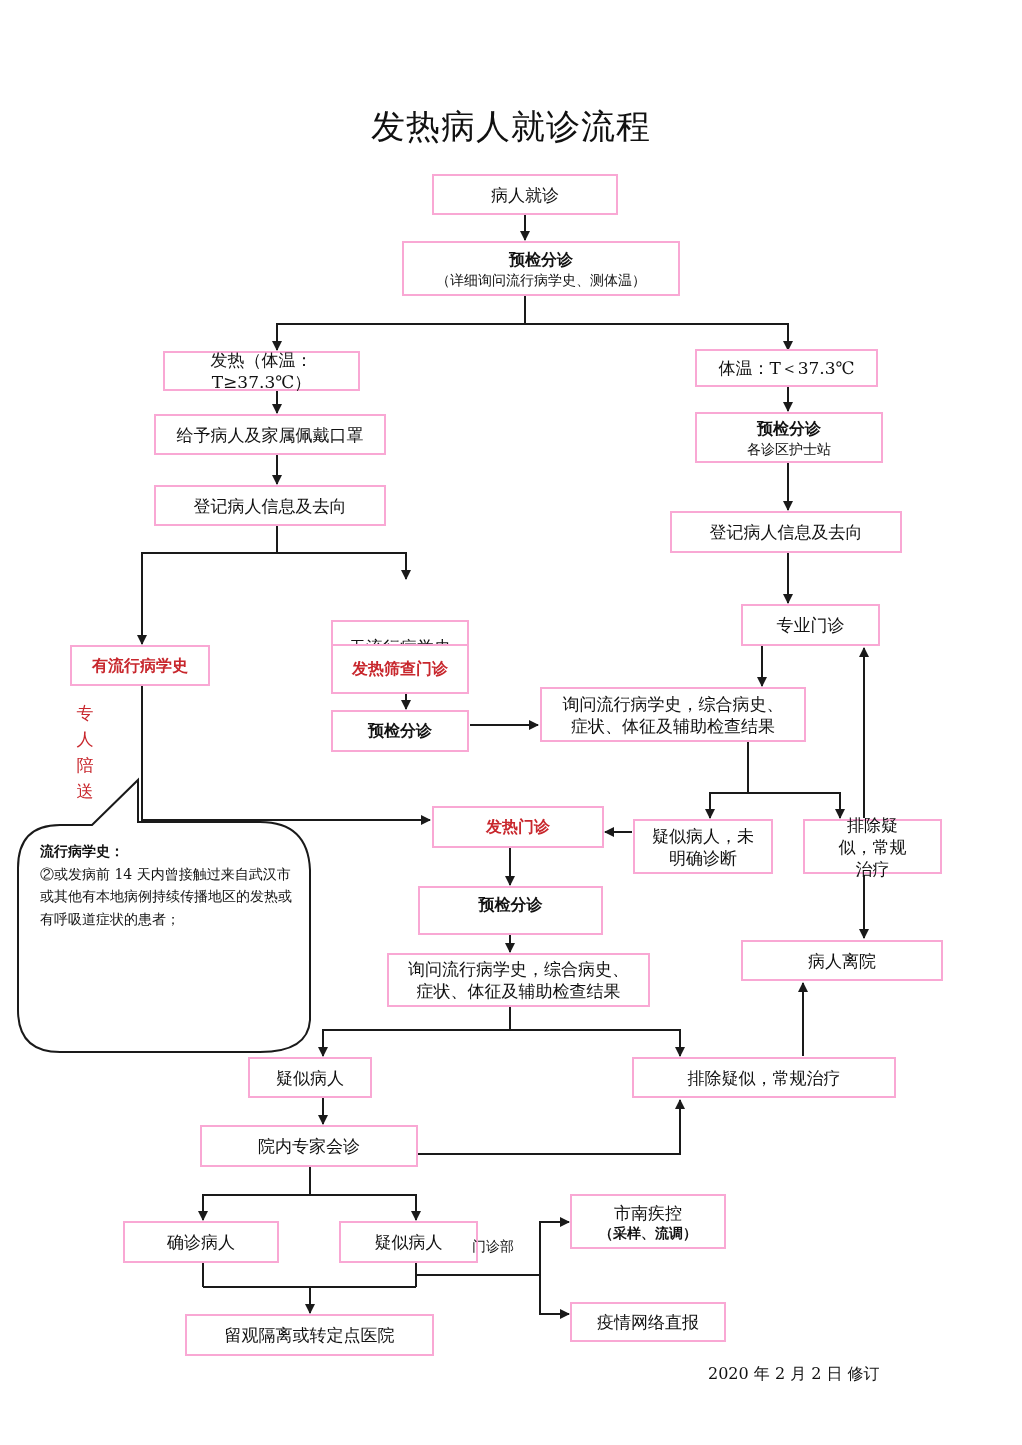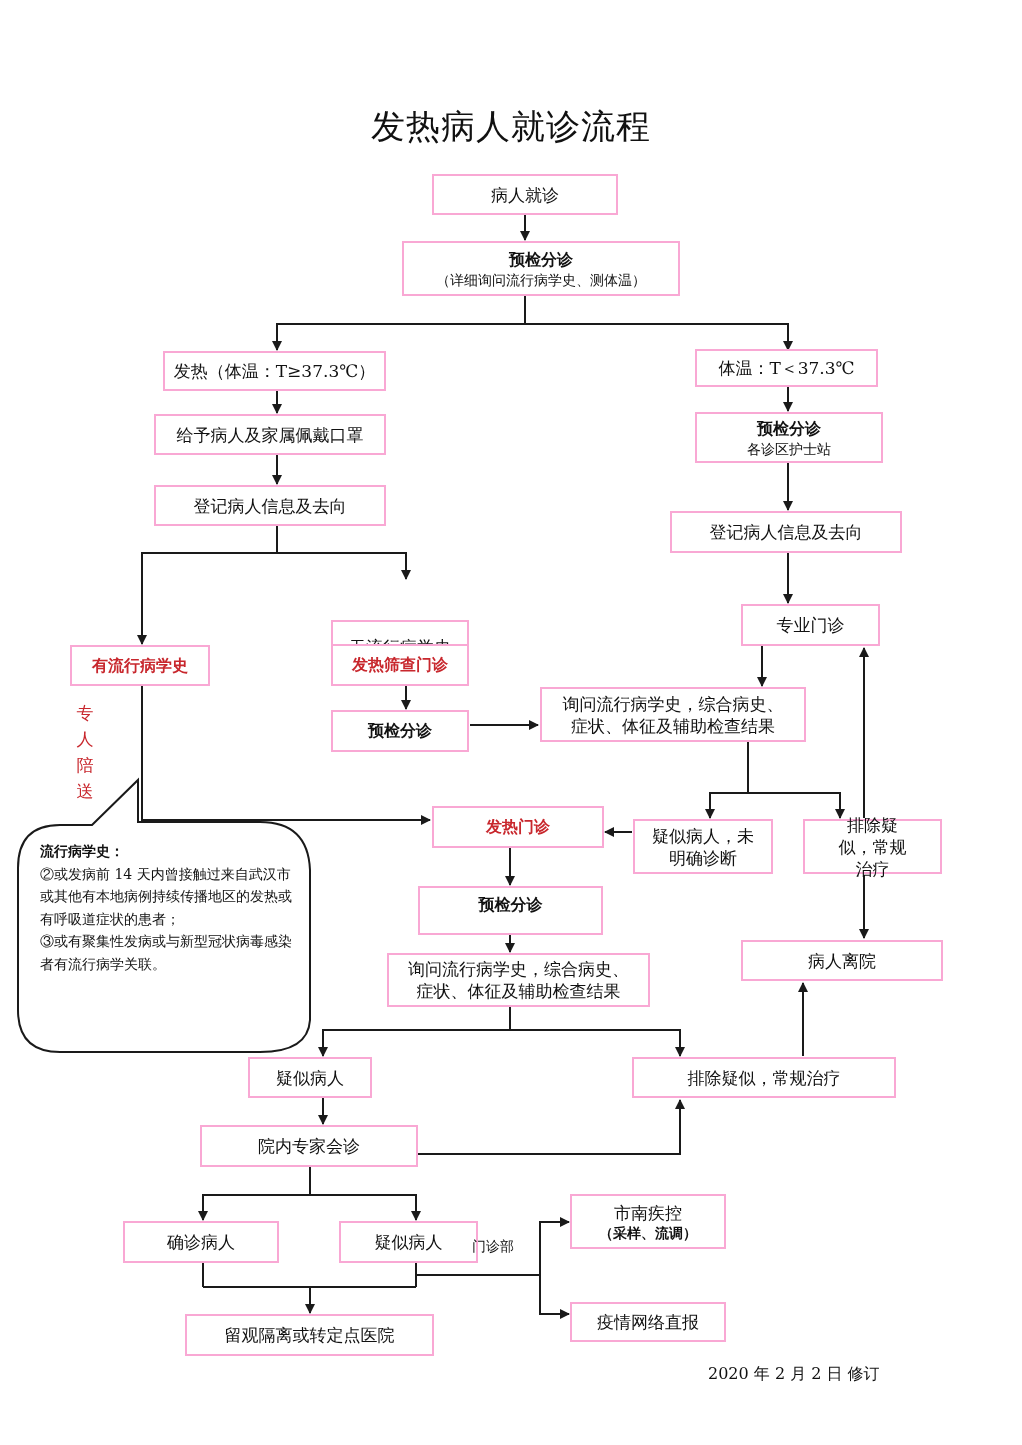--- a/index.html
+++ b/index.html
@@ -79,21 +79,21 @@
 
 <div class="box" style="left:432px;top:174px;width:186px;height:41px;">
     <span>病人就诊</span>
   </div>
 
 <div class="box" style="left:402px;top:241px;width:278px;height:55px;">
   <span class="bold">预检分诊</span>
   <span class="sub">（详细询问流行病学史、测体温）</span>
 </div>
 
-<div class="box" style="left:163px;top:351px;width:223px;height:40px;">
+<div class="box" style="left:163px;top:351px;width:197px;height:40px;">
     <span>发热（体温：T≥37.3℃）</span>
   </div>
 <div class="box" style="left:695px;top:349px;width:183px;height:38px;">
     <span>体温：T＜37.3℃</span>
   </div>
 
 <div class="box" style="left:154px;top:414px;width:232px;height:41px;">
     <span>给予病人及家属佩戴口罩</span>
   </div>
 <div class="box" style="left:695px;top:412px;width:188px;height:51px;">
@@ -111,21 +111,21 @@
 <div class="box" style="left:331px;top:580px;width:138px;height:54px;margin-top:40px;">
     <span>无流行病学史</span>
   </div>
 <div class="box" style="left:741px;top:604px;width:139px;height:42px;">
     <span>专业门诊</span>
   </div>
 
 <div class="box" style="left:70px;top:645px;width:140px;height:41px;">
     <span class="red">有流行病学史</span>
   </div>
-<div class="box" style="left:331px;top:644px;width:138px;height:42px;">
+<div class="box" style="left:331px;top:644px;width:138px;height:50px;">
     <span class="red">发热筛查门诊</span>
   </div>
 
 <div class="box" style="left:331px;top:710px;width:138px;height:42px;">
     <span class="bold">预检分诊</span>
   </div>
 <div class="box" style="left:540px;top:687px;width:266px;height:55px;padding:0 14px;">
     <span>询问流行病学史，综合病史、症状、体征及辅助检查结果</span>
   </div>
 
@@ -154,21 +154,20 @@
     <span>病人离院</span>
   </div>
 
 <div class="box" style="left:387px;top:953px;width:263px;height:54px;padding:0 12px;">
     <span>询问流行病学史，综合病史、症状、体征及辅助检查结果</span>
   </div>
 
 <div class="note">
   <div class="nt">流行病学史：</div>
   <div>②或发病前 14 天内曾接触过来自武汉市或其他有本地病例持续传播地区的发热或有呼吸道症状的患者；</div>
-  <div>③或有聚集性发病或与新型冠状病毒感染者有流行病学关联。</div>
 </div>
 
 <div class="box" style="left:248px;top:1057px;width:124px;height:41px;">
     <span>疑似病人</span>
   </div>
 <div class="box" style="left:632px;top:1057px;width:264px;height:41px;">
     <span>排除疑似，常规治疗</span>
   </div>
 
 <div class="box" style="left:200px;top:1125px;width:218px;height:42px;">

